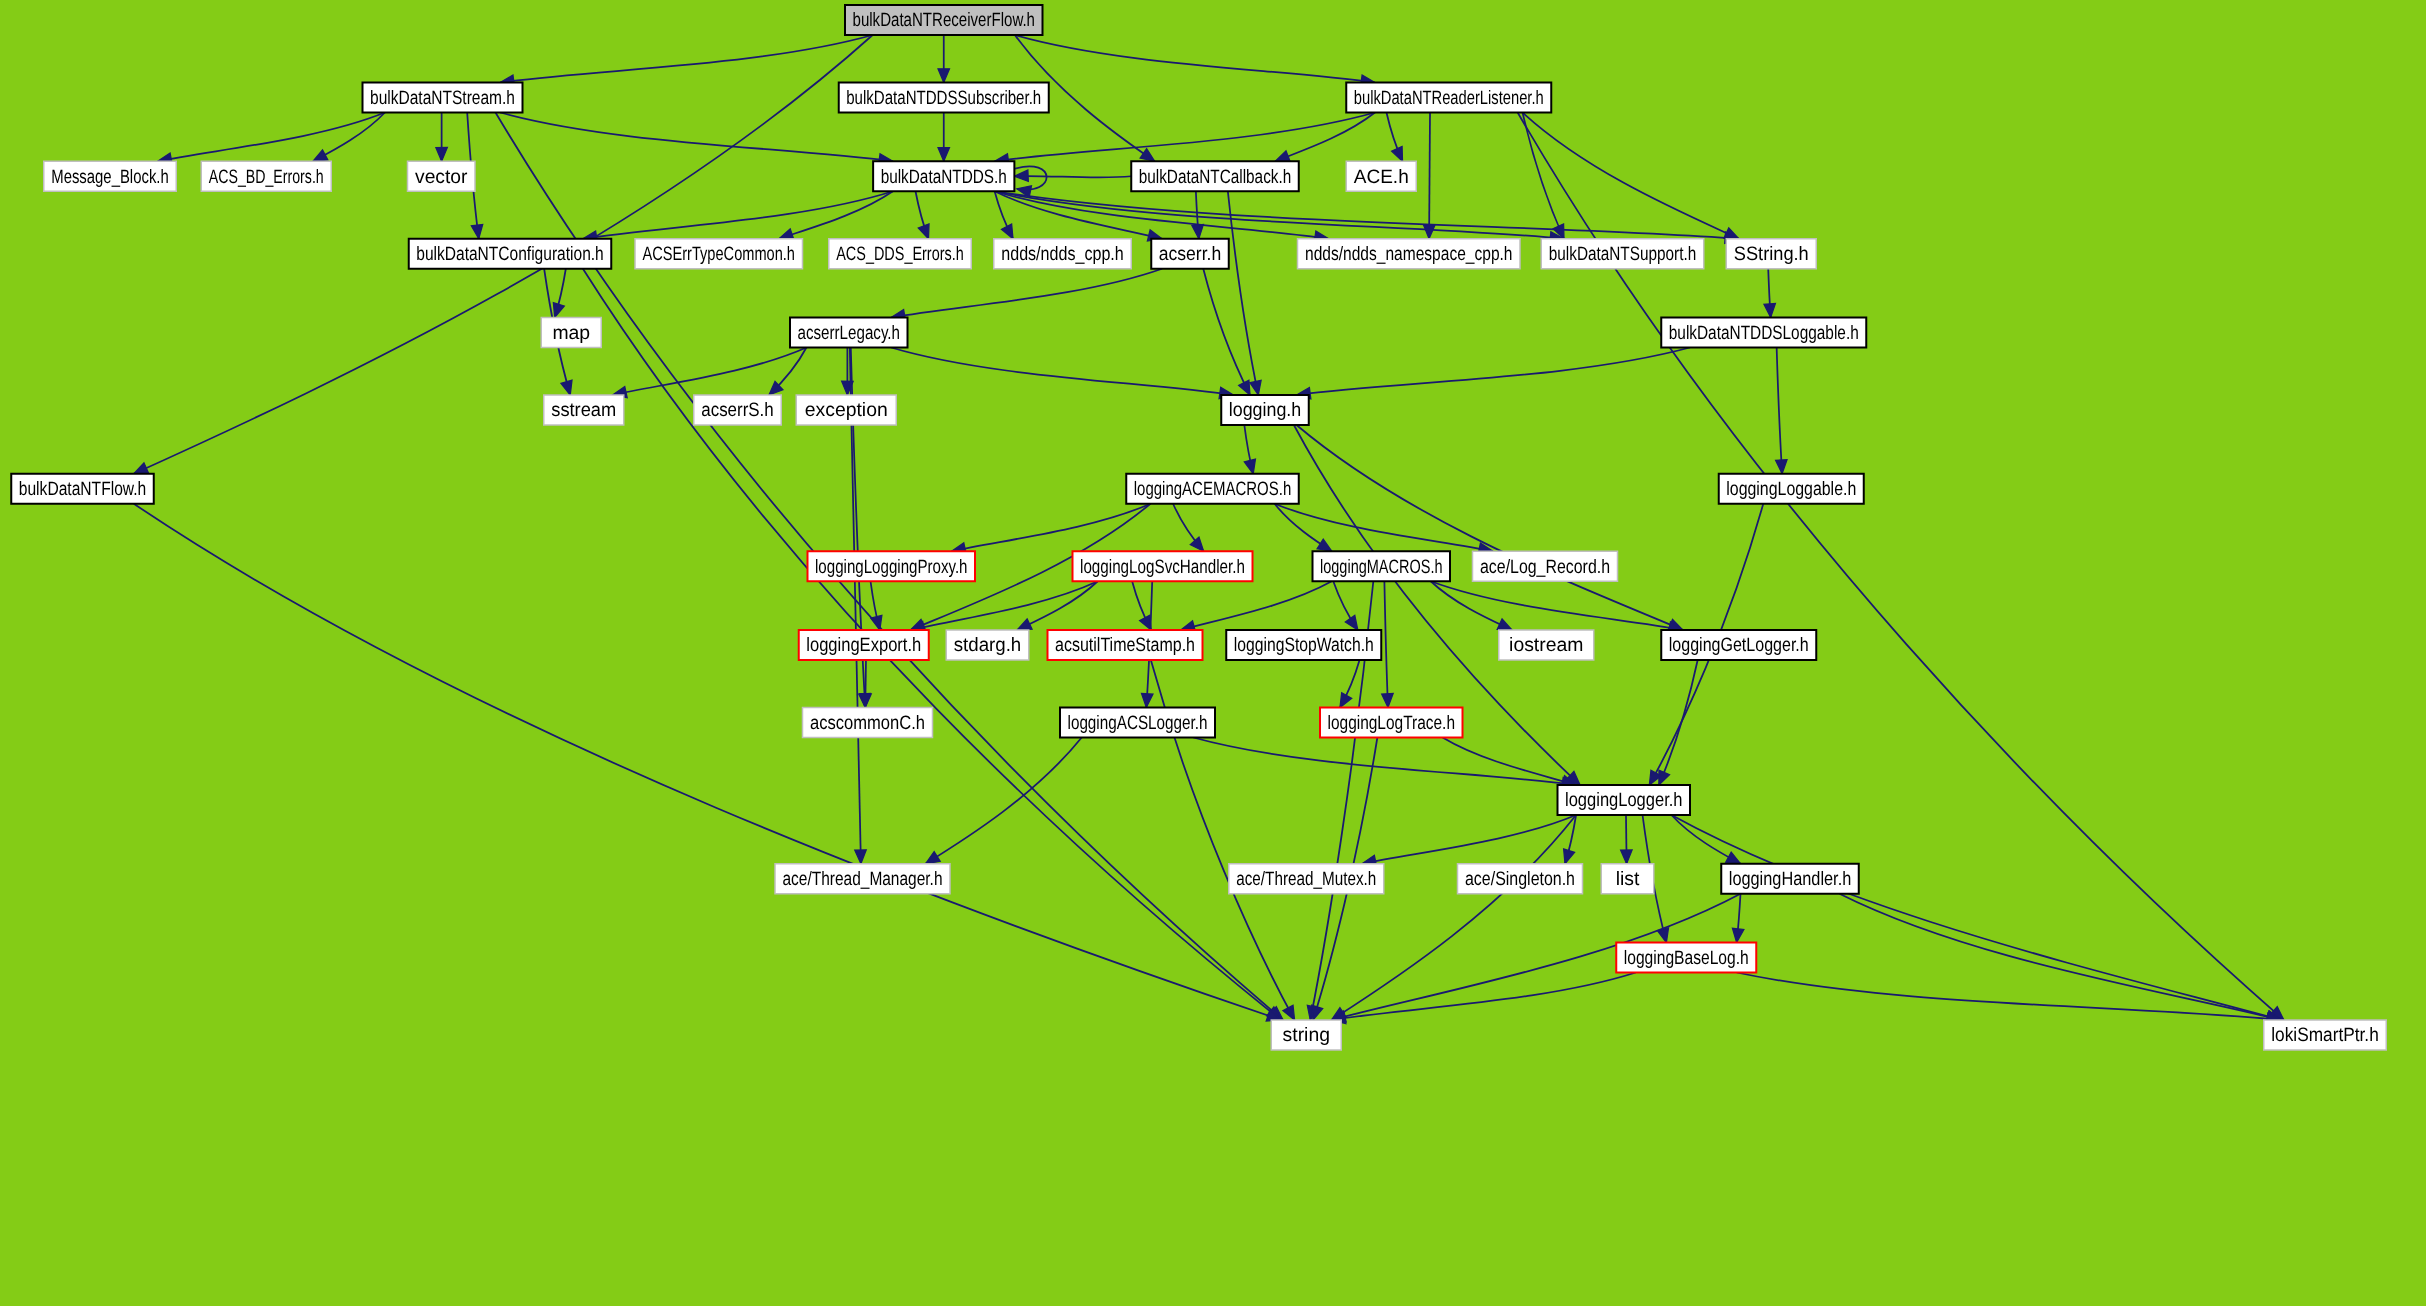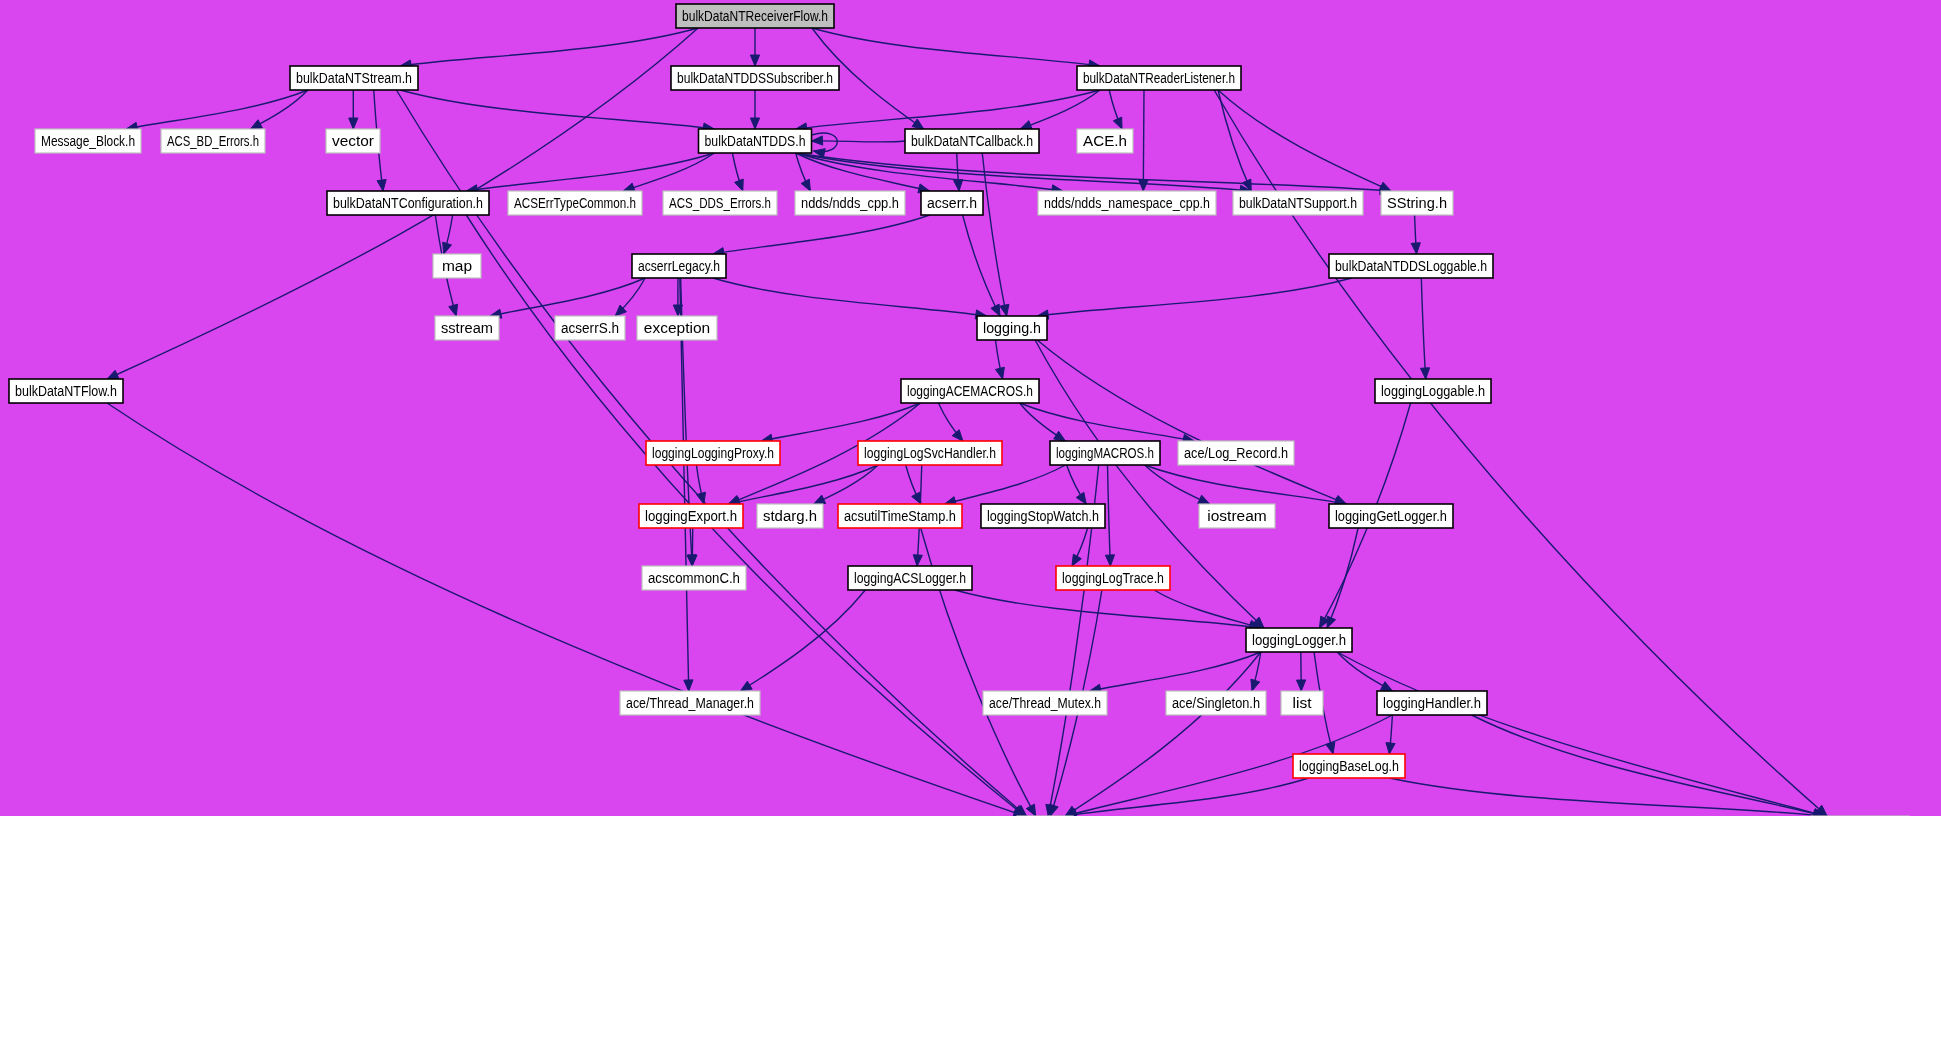--- a/index.html
+++ b/index.html
@@ -4,22 +4,22 @@
 <style>
   html, body {
     margin: 0;
     padding: 0;
     background: #ffffff;
     font-family: "Liberation Sans", sans-serif;
   }
   #canvas-wrap {
     position: relative;
     width: 1941px;
-    height: 816px;
-    background: #d946ef;
+    height: 1045px;
+    background: #84cc16;
     overflow: hidden;
   }
   svg#graph {
     position: absolute;
     left: 0;
     top: 0;
     width: 1941px;
     height: 1045px;
   }
   .edge-path {

